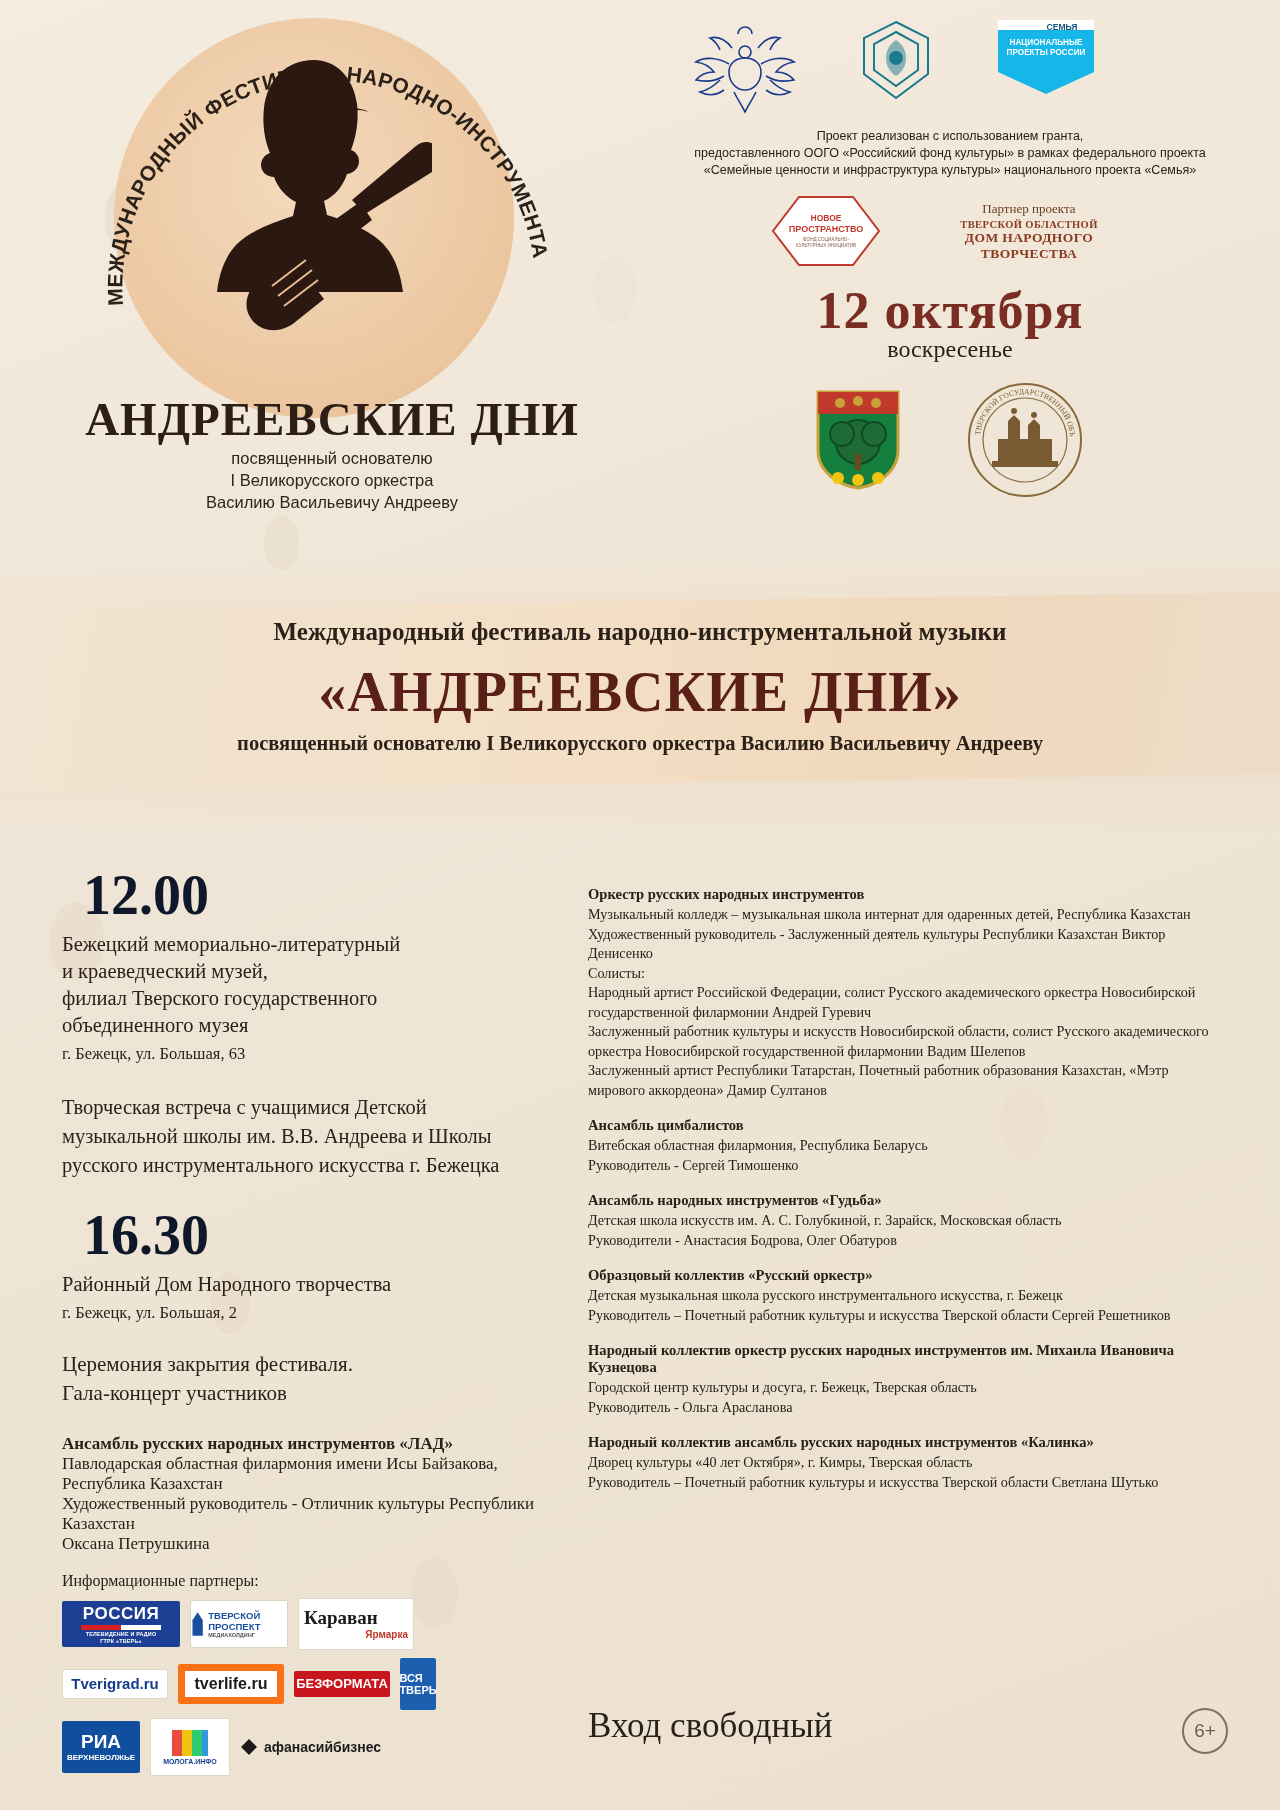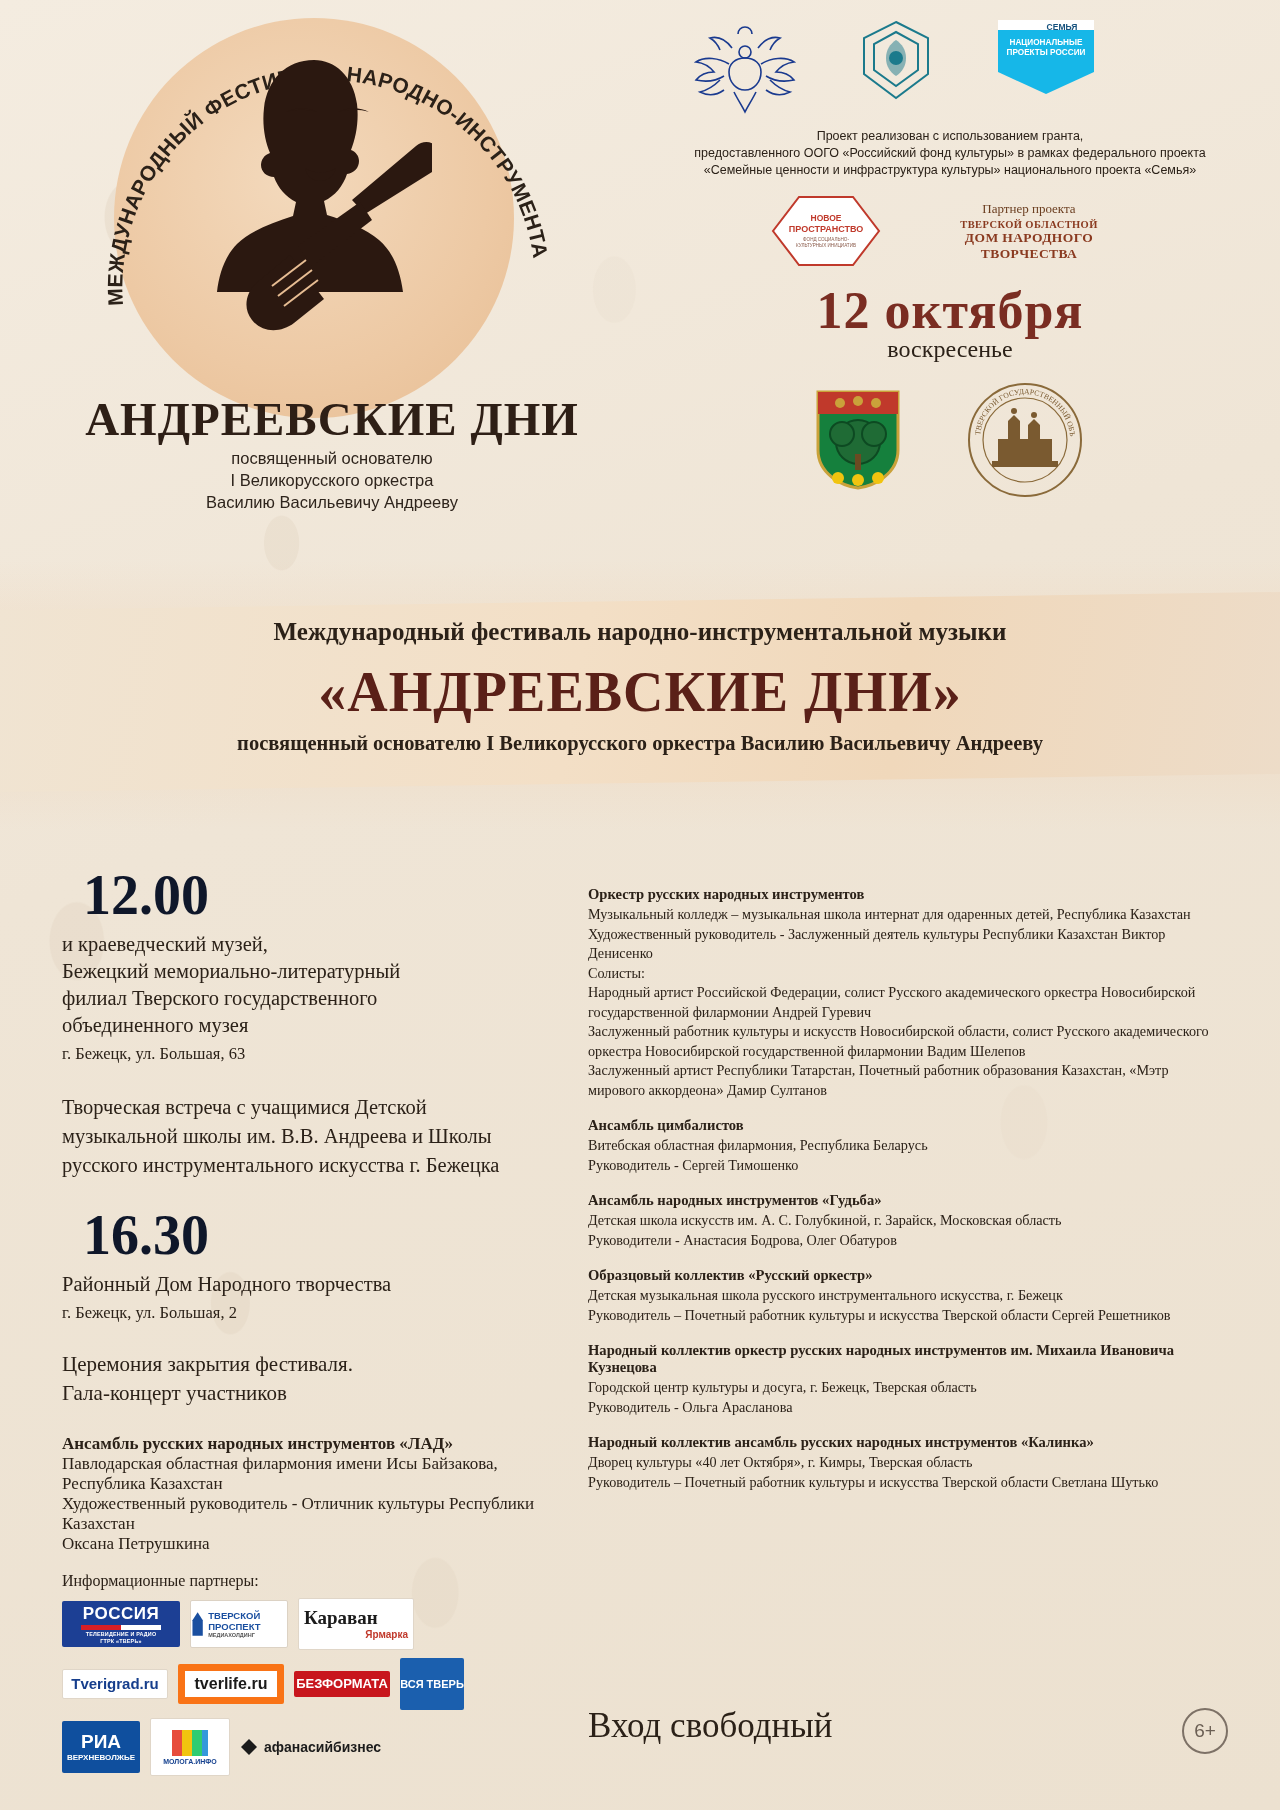--- a/index.html
+++ b/index.html
@@ -85,21 +85,21 @@
     font-weight:bold;color:#fff;border-radius:2px;}
   .chip-rossiya{width:92px;height:42px;background:#1c3f94;flex-direction:column;gap:1px;padding:2px 13px;}
   .chip-rossiya .t{font-size:17px;letter-spacing:.5px}
   .chip-rossiya .s{font-size:5.4px;letter-spacing:.2px;color:#fff}
   .chip-rossiya .bar{width:88%;height:5px;background:linear-gradient(90deg,#d81f26 50%,#fff 50%);}
   .chip-tverprospekt{width:96px;height:46px;background:#fff;color:#1a4fa0;display:flex;gap:4px;align-items:center;border:1px solid #dcd2c4;}
   .chip-karavan{width:104px;height:44px;background:#fff;border:1px solid #e0d6c8;color:#1b1b1b;flex-direction:column;align-items:flex-start;padding:3px 5px;}
   .chip-tverigrad{width:104px;height:28px;background:#fff;border:1px solid #e0d6c8;color:#163e8c;font-size:15px;}
   .chip-tverlife{width:92px;height:26px;background:#fff;border:7px solid #f97316;color:#1b1b1b;font-size:16px;}
   .chip-bez{width:96px;height:26px;background:#c8161d;font-size:13px;}
-  .chip-vsya{width:64px;height:52px;background:#1b5fae;flex-direction:column;font-size:11px;line-height:12px;}
+  .chip-vsya{width:36px;height:52px;background:#1b5fae;flex-direction:column;font-size:11px;line-height:12px;}
   .chip-ria{width:78px;height:52px;background:#0f4f9e;flex-direction:column;}
   .chip-ria .t{font-size:19px}
   .chip-ria .s{font-size:8px}
   .chip-afanasiy{width:150px;height:26px;background:transparent;color:#1b1b1b;justify-content:flex-start;gap:6px;}
   .chip-mologa{width:78px;height:56px;background:#fff;border:1px solid #e0d6c8;flex-direction:column;color:#15418f;}
 </style>
 </head>
 <body>
 
 <div class="bg-base"></div>
@@ -260,22 +260,22 @@
   <div class="l1">Международный фестиваль народно-инструментальной музыки</div>
   <div class="l2">«АНДРЕЕВСКИЕ ДНИ»</div>
   <div class="l3">посвященный основателю I Великорусского оркестра Василию Васильевичу Андрееву</div>
 </div>
 
 <div class="left-col">
 
   <div>
     <div class="time">12.00</div>
     <div class="place">
+      <div>Бежецкий мемориально-литературный</div>
       <div>и краеведческий музей,</div>
-      <div>Бежецкий мемориально-литературный</div>
       <div>филиал Тверского государственного</div>
       <div>объединенного музея</div>
       <small>г. Бежецк, ул. Большая, 63</small>
     </div>
     <div class="block-note">Творческая встреча с учащимися Детской музыкальной школы им. В.В. Андреева и Школы русского инструментального искусства г. Бежецка</div>
   </div>
 
   <div style="margin-top:26px;">
     <div class="time">16.30</div>
     <div class="place">

